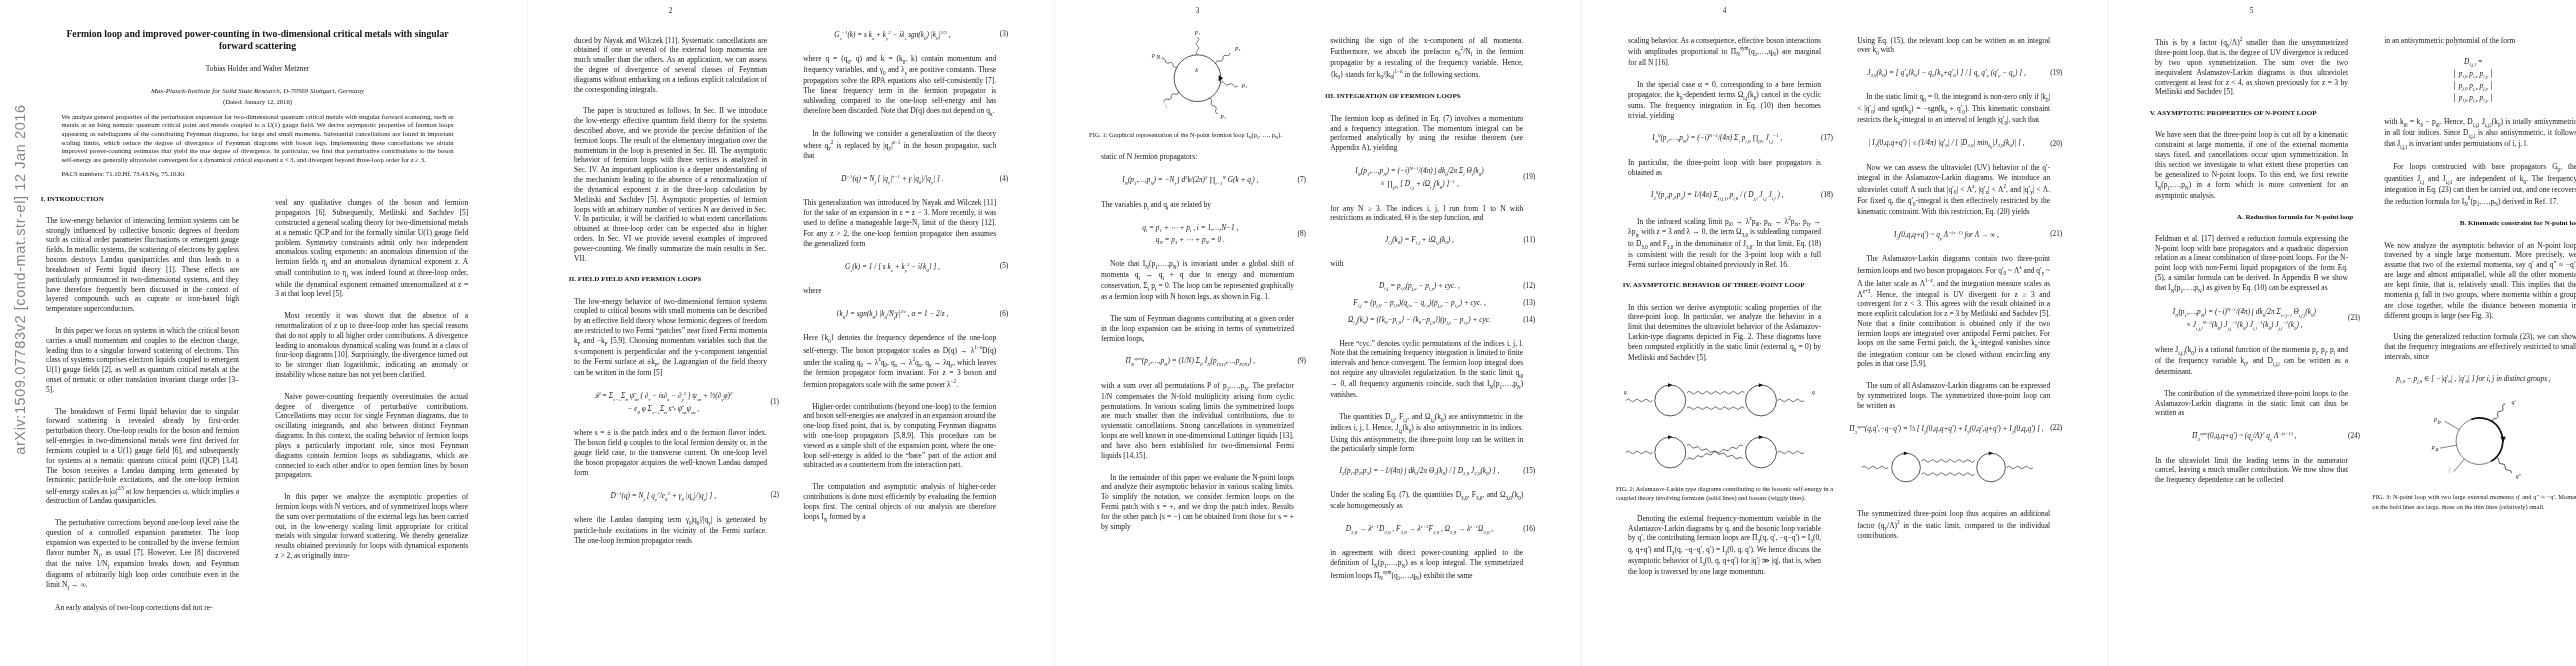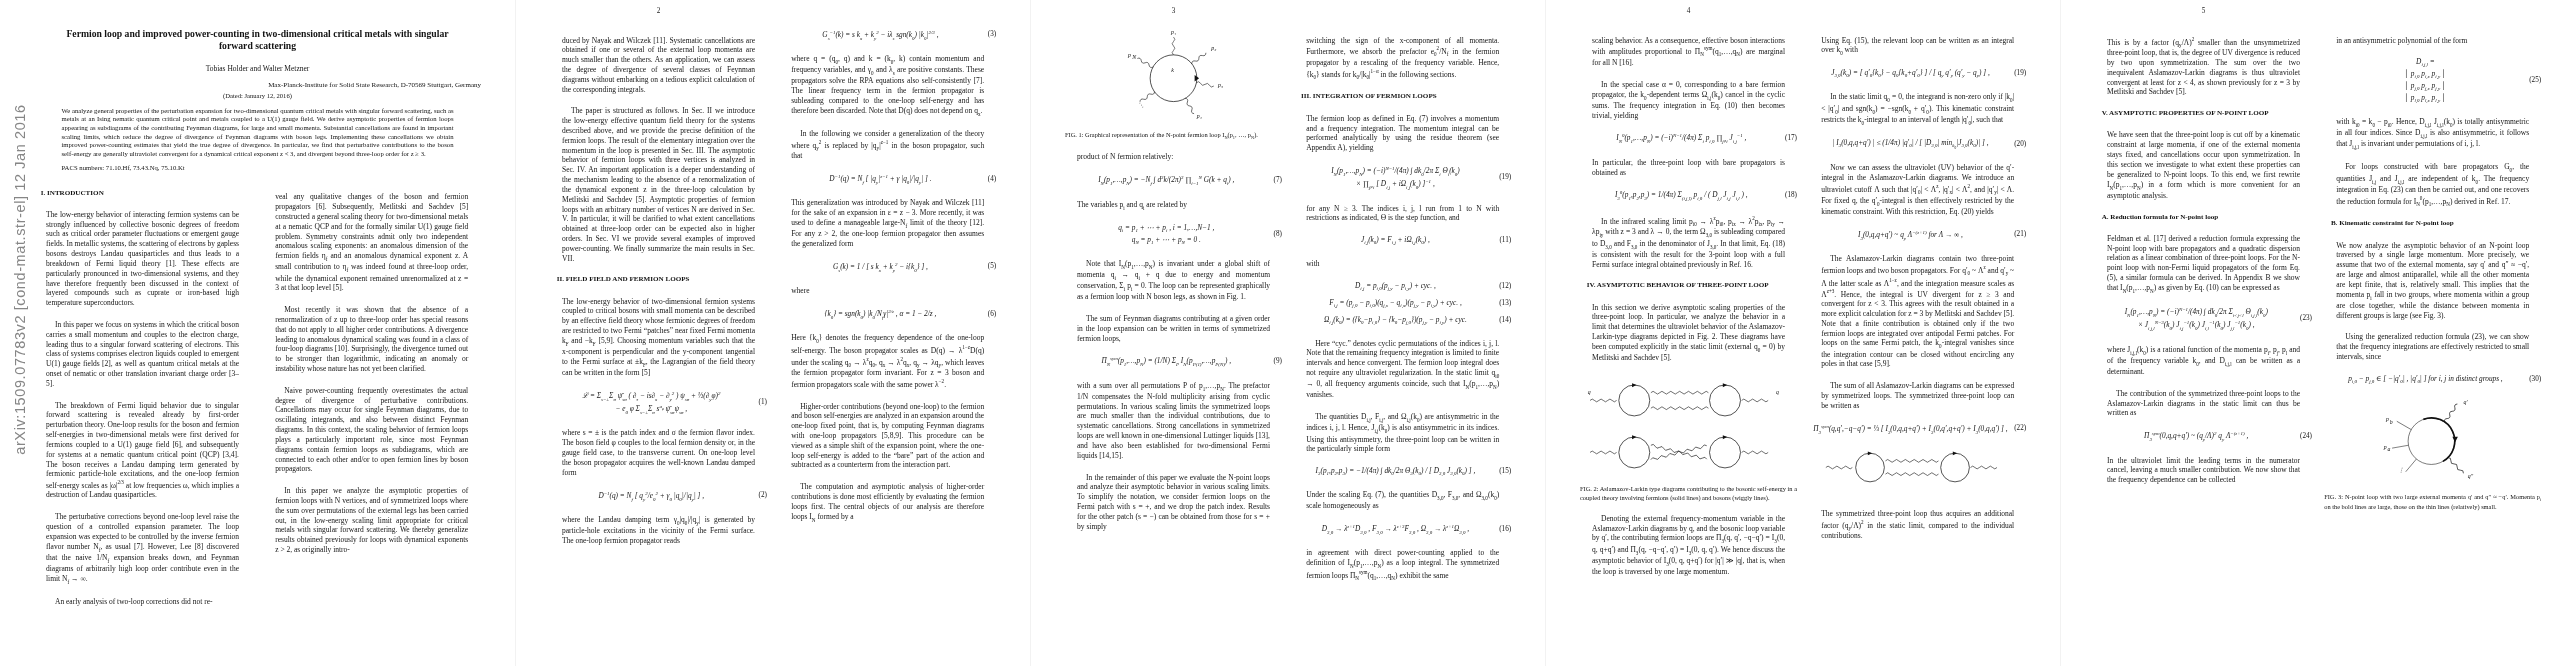--- a/index.html
+++ b/index.html
@@ -3,46 +3,46 @@
 <meta charset="utf-8">
 <title>arXiv paper</title>
 <style>
   * { box-sizing: border-box; }
   html,body { margin:0; padding:0; }
   body {
     width:2576px; height:667px; overflow:hidden; position:relative;
     background:#ffffff; color:#141414;
     font-family:"Liberation Serif","DejaVu Serif",serif;
   }
-  #pages { display:flex; width:2576px; height:667px; }
+  #pages { display:flex; width:2576px; height:667px;gap:12px; }
   .page {
     width:515px; height:667px; background:#ffffff; position:relative;
     padding:14.5px 34px 0 34px; flex:none;
   }
   .page + .page { border-left:0.6px solid #f2f2f2; }
   .pagenum {
     position:absolute; top:6.7px; left:34px; width:217px;
     text-align:center; font-size:7.2px; color:#222;
   }
   
   .pheader { text-align:center; }
   .title { font-size:9.7px; font-weight:bold; line-height:1.3; margin:13.3px 20px 0; }
   .authors { font-size:7.5px; margin-top:11px; }
-  .affiliation { font-size:7px; margin-top:8px;text-align:right; }
+  .affiliation { font-size:7px; font-style:italic; margin-top:14px; }
   .date { font-size:6.6px; margin-top:3.3px; }
   .abstract { width:392px; margin:7.2px auto 0; font-size:6.7px; line-height:1.3; text-align:justify; }
   .pacs { width:392px; margin:5.6px auto 0; font-size:6.7px; text-align:left; }
   
   .cols { display:flex; gap:12.2px; margin-top:9px; }
   .col { width:217px; flex:none; font-size:7.5px; line-height:1.31; text-align:justify; height:629px; overflow:hidden; }
   .cols-first .col { height:468px; }
   p.para { margin:12px; text-indent:9px; }
   p.para.noindent { text-indent:0; }
   .heading { font-weight:bold; font-size:7.1px; line-height:1.3; margin:8.3px 6.7px 5.6px; }
-  .subheading { font-weight:bold; text-align:left; font-size:7.1px; line-height:1.3; margin:7.2px 6.7px 5px; }
+  .subheading { font-weight:bold; text-align:right; font-size:7.1px; line-height:1.3; margin:7.2px 6.7px 5px; }
   .equation { position:relative; margin:5px 0; padding:0 16.7px 0 2.2px; }
   .eq-lines { text-align:center; font-style:italic; font-size:7.3px; }
   .eq-line { line-height:1.5; }
   .eq-num { position:absolute; right:0; top:50%; transform:translateY(-50%); font-style:normal; font-size:7.2px; }
   .figure { text-align:center; margin:4.4px 0 5.6px; }
   .figure svg { display:inline-block; }
   .caption { font-size:6.4px; line-height:1.28; text-align:justify; margin-top:3.9px; }
   sub,sup { font-size:0.68em; }
   
   .arxiv-stamp {
@@ -173,37 +173,37 @@
       </g>
       <text x="98" y="11" text-anchor="middle">p₁</text>
       <text x="166" y="40">p₂</text>
       <text x="178" y="106">p₃</text>
       <text x="140" y="162">p₄</text>
       <text x="16" y="52">p</text>
                 <text x="24" y="56" font-size="8">N</text>
       <text x="34" y="142" font-style="normal">⋱</text>
       <text x="94" y="78">k</text>
     </svg><div class="caption">FIG. 1: Graphical representation of the N-point fermion loop I<sub>N</sub>(p<sub>1</sub>, …, p<sub>N</sub>).</div></div>
-            <p class="para noindent">product of N fermion relatively:</p>
+            <p class="para noindent">static of N fermion propagators:</p>
             <div class="equation">
               <div class="eq-lines">
                 <div class="eq-line">I<sub>N</sub>(p<sub>1</sub>,…,p<sub>N</sub>) = −N<sub>f</sub> ∫ d<sup>3</sup>k/(2π)<sup>3</sup> ∏<sub>i=1</sub><sup>N</sup> G(k + q<sub>i</sub>) ,</div>
               </div>
               <span class="eq-num">(7)</span>
             </div>
             <p class="para noindent">The variables p<sub>i</sub> and q<sub>i</sub> are related by</p>
             <div class="equation">
               <div class="eq-lines">
                 <div class="eq-line">q<sub>i</sub> = p<sub>1</sub> + ⋯ + p<sub>i</sub> ,    i = 1,…,N−1 ,</div>
                 <div class="eq-line">q<sub>N</sub> = p<sub>1</sub> + ⋯ + p<sub>N</sub> = 0 .</div>
               </div>
               <span class="eq-num">(8)</span>
             </div>
             <p class="para">Note that I<sub>N</sub>(p<sub>1</sub>,…,p<sub>N</sub>) is invariant under a global shift of momenta q<sub>i</sub> → q<sub>i</sub> + q due to energy and momentum conservation, Σ<sub>i</sub> p<sub>i</sub> = 0. The loop can be represented graphically as a fermion loop with N boson legs, as shown in Fig. 1.</p>
-            <p class="para">The sum of Feynman diagrams contributing at a given order in the loop expansion can be written in terms of symmetrized fermion loops,</p>
+            <p class="para">The sum of Feynman diagrams contributing at a given order in the loop expansion can be arising in terms of symmetrized fermion loops,</p>
             <div class="equation">
               <div class="eq-lines">
                 <div class="eq-line">Π<sub>N</sub><sup>sym</sup>(p<sub>1</sub>,…,p<sub>N</sub>) = (1/N) Σ<sub>P</sub> I<sub>N</sub>(p<sub>P(1)</sub>,…,p<sub>P(N)</sub>) ,</div>
               </div>
               <span class="eq-num">(9)</span>
             </div>
             <p class="para noindent">with a sum over all permutations P of p<sub>1</sub>,…,p<sub>N</sub>. The prefactor 1/N compensates the N-fold multiplicity arising from cyclic permutations. In various scaling limits the symmetrized loops are much smaller than the individual contributions, due to systematic cancellations. Strong cancellations in symmetrized loops are well known in one-dimensional Luttinger liquids [13], and have also been established for two-dimensional Fermi liquids [14,15].</p>
             <p class="para">In the remainder of this paper we evaluate the N-point loops and analyze their asymptotic behavior in various scaling limits. To simplify the notation, we consider fermion loops on the Fermi patch with s = +, and we drop the patch index. Results for the other patch (s = −) can be obtained from those for s = + by simply</p>
           </div>
           <div class="col">

